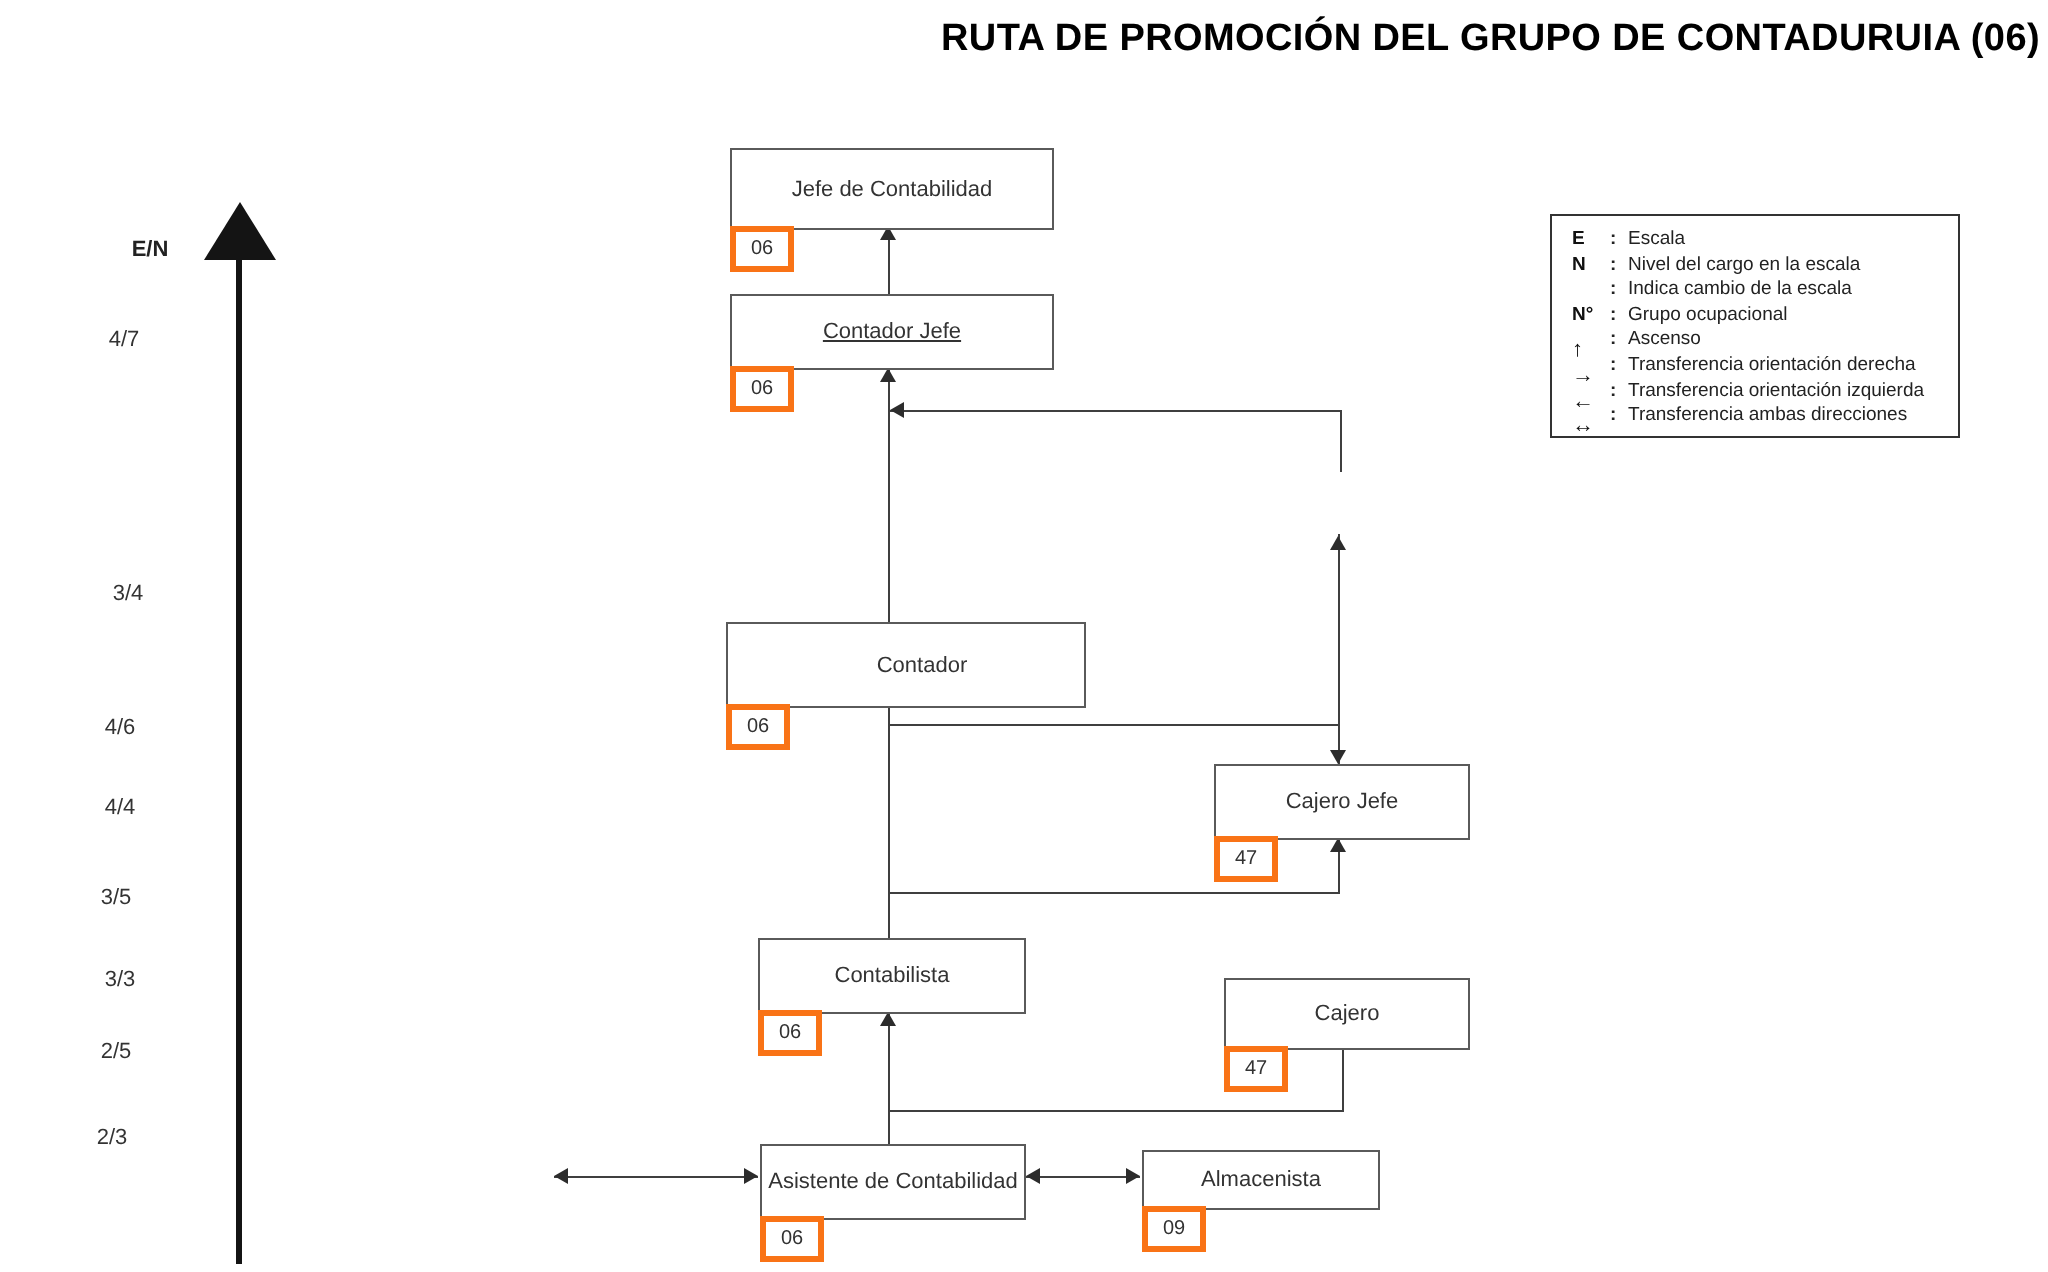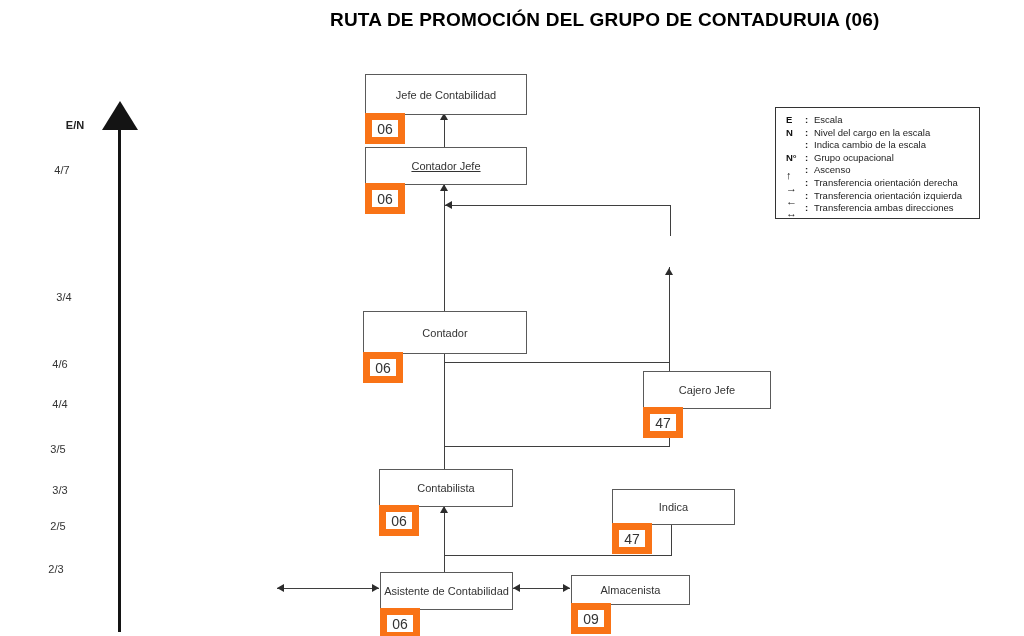--- a/index.html
+++ b/index.html
@@ -1,35 +1,35 @@
 <!DOCTYPE html>
 <html><head>
 <meta charset="utf-8">
 <style>
   html,body{margin:0;padding:0;background:#ffffff;}
   body{width:1024px;height:636px;position:relative;overflow:hidden;
        font-family:"Liberation Sans",sans-serif;}
   .stage{position:absolute;left:0;top:0;width:1024px;height:636px;}
 
-  .title{position:absolute;left:330px;top:9px;width:690px;text-align:left;
+  .title{position:absolute;left:330px;top:9px;width:690px;text-align:right;
          font-size:19px;font-weight:bold;color:#000;letter-spacing:.2px;white-space:nowrap;}
 
   
   .node{position:absolute;border:1px solid #5a5a5a;background:#fff;
         display:flex;align-items:center;justify-content:center;
         font-size:11px;color:#333;text-align:center;}
   .badge{position:absolute;left:-1px;top:100%;margin-top:-1px;width:26px;height:17px;
-         border:7px solid #f97316;background:#fff;display:flex;align-items:center;
-         justify-content:center;font-size:14px;color:#333;}
+         border:3px solid #f97316;background:#fff;display:flex;align-items:center;
+         justify-content:center;font-size:10px;color:#333;}
 
   #n-jefe{left:365px;top:74px;width:160px;height:39px;}
   #n-contador-jefe{left:365px;top:147px;width:160px;height:36px;text-decoration:underline;}
   #n-auditor{left:608px;top:236px;width:127px;height:31px;}
-  #n-contador{left:363px;top:311px;width:162px;height:41px;}
-  #n-cajero-jefe{left:607px;top:371px;width:126px;height:36px;margin-left:36px;}
+  #n-contador{left:363px;top:311px;width:162px;height:41px;padding-left:16px;}
+  #n-cajero-jefe{left:607px;top:382px;width:126px;height:36px;}
   #n-contabilista{left:379px;top:469px;width:132px;height:36px;}
   #n-cajero{left:612px;top:489px;width:121px;height:34px;}
   #n-registrador{left:151px;top:569px;width:124px;height:39px;}
   #n-asistente{left:380px;top:572px;width:131px;height:36px;}
   #n-almacenista{left:571px;top:575px;width:117px;height:28px;}
 
   
   .hline,.vline{position:absolute;background:#3f3f3f;}
   .hline{height:1px;}
   .vline{width:1px;}
@@ -128,21 +128,21 @@
   </div>
   <div class="node" id="n-cajero-jefe">
     <span>Cajero Jefe</span>
     <span class="badge">47</span>
   </div>
   <div class="node" id="n-contabilista">
     <span>Contabilista</span>
     <span class="badge">06</span>
   </div>
   <div class="node" id="n-cajero">
-    <span>Indica</span>
+    <span>Cajero</span>
     <span class="badge">47</span>
   </div>
   <div class="node" id="n-asistente">
     <span>Asistente de Contabilidad</span>
     <span class="badge">06</span>
   </div>
   <div class="node" id="n-almacenista">
     <span>Almacenista</span>
     <span class="badge">09</span>
   </div>

